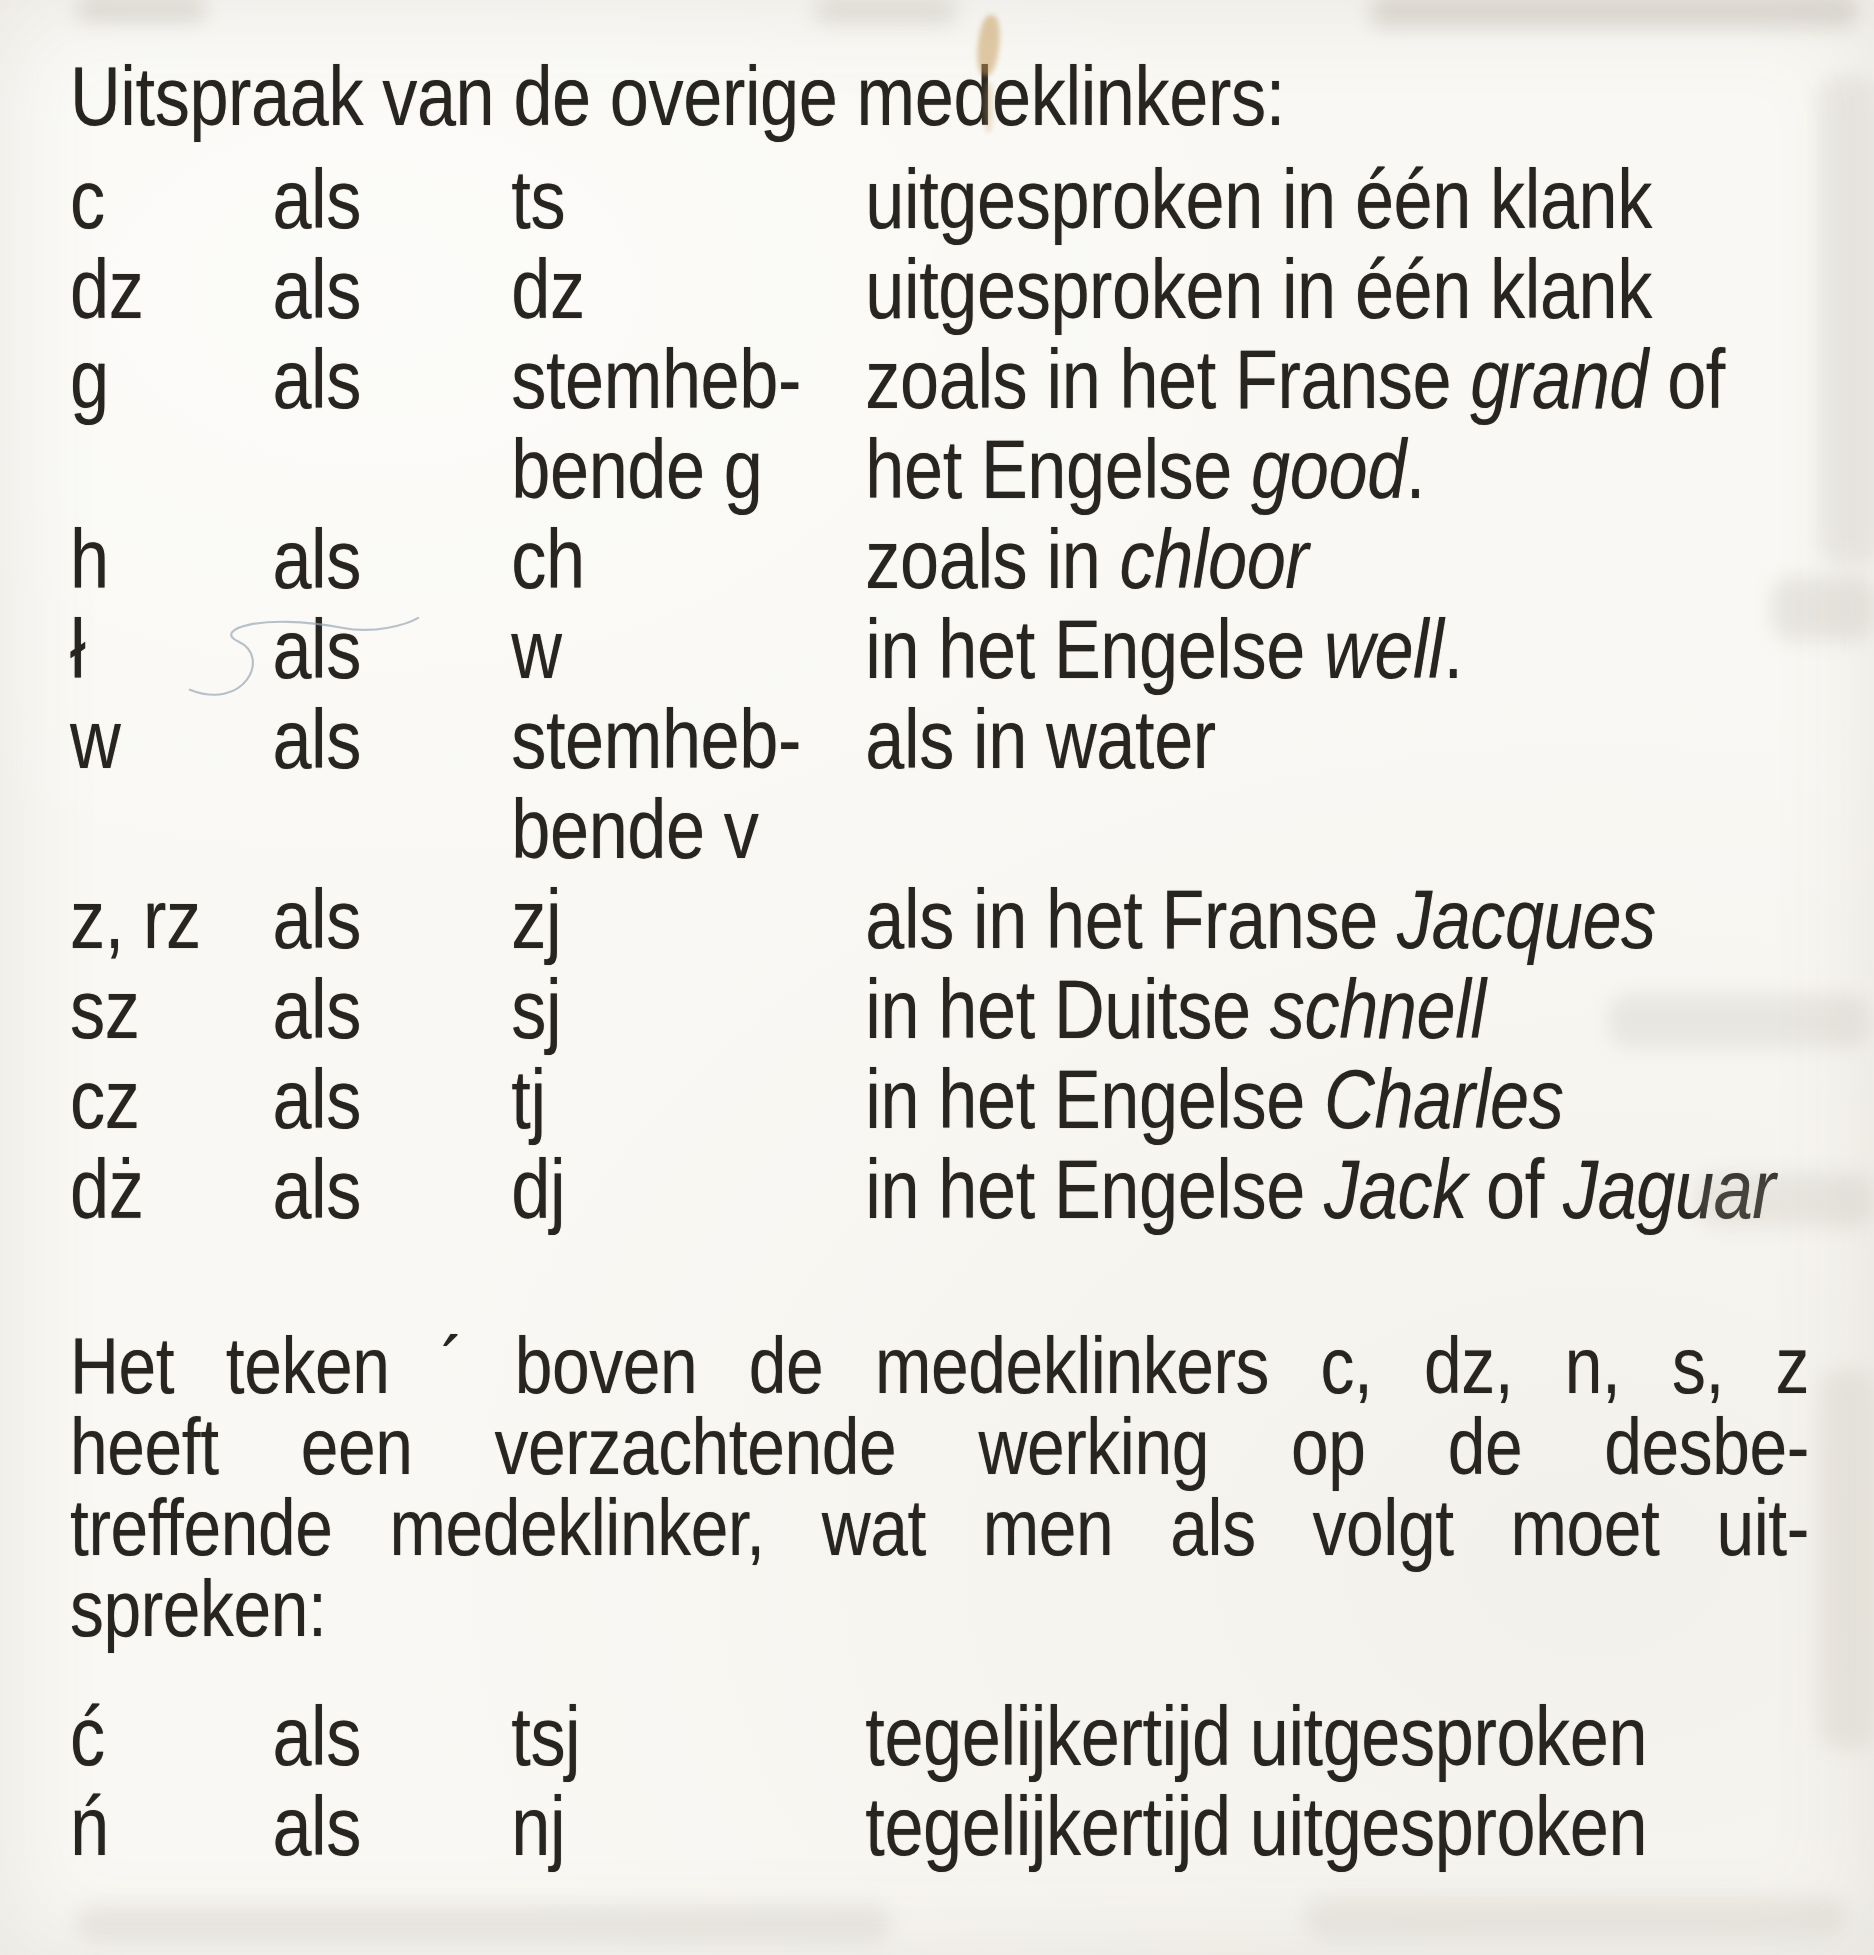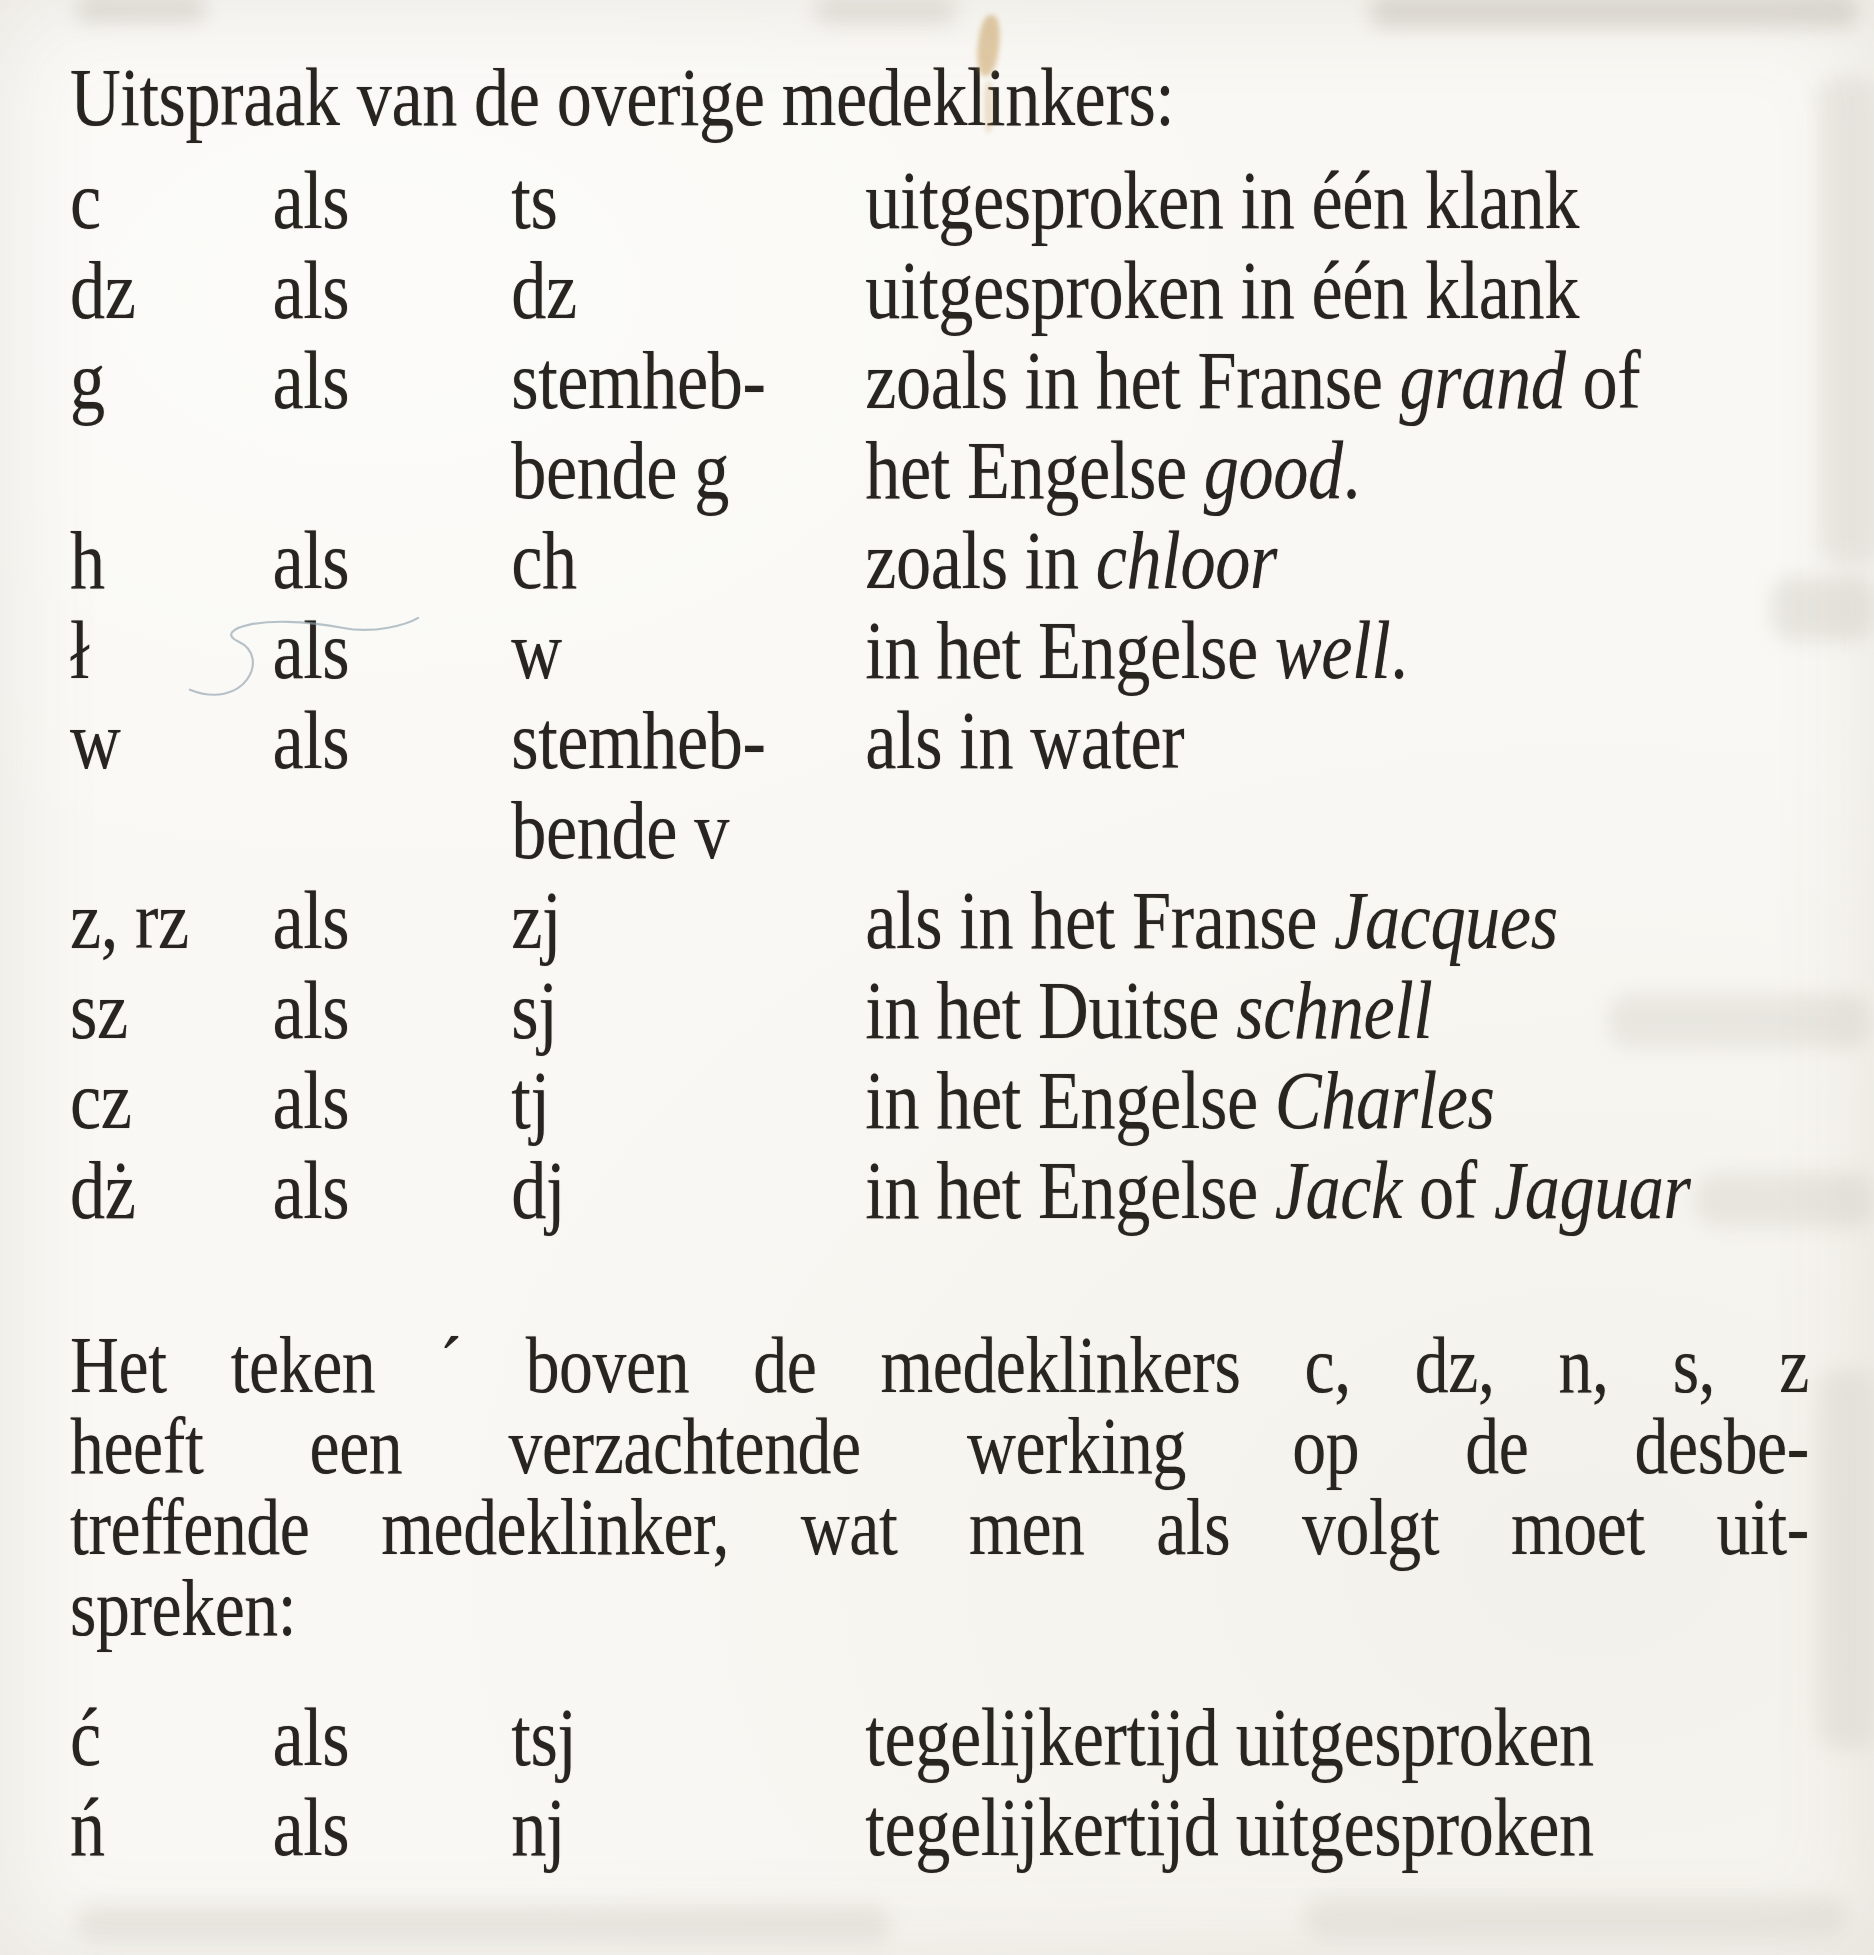--- a/index.html
+++ b/index.html
@@ -4,21 +4,21 @@
 <style>
   html,body{margin:0;padding:0;}
   .page{
     position:relative;
     width:1875px;height:1955px;
     background:#f9f8f4;
     background-image:
       radial-gradient(978px 652px at 20% 15%, rgba(255,255,255,.5), rgba(255,255,255,0)),
       radial-gradient(1195px 869px at 85% 80%, rgba(214,208,192,.18), rgba(255,255,255,0));
     overflow:hidden;
-    font-family:Liberation Serif, serif;
+    font-family:Liberation Sans, sans-serif;
     color:#282520;
   }
   .page::after{
     content:"";position:absolute;inset:0;pointer-events:none;
     box-shadow:inset 0 0 103px rgba(120,110,88,.13);
   }
   
   .content{
     position:absolute;left:70px;top:0;width:2053px;
     transform:scaleX(0.847);transform-origin:0 0;

